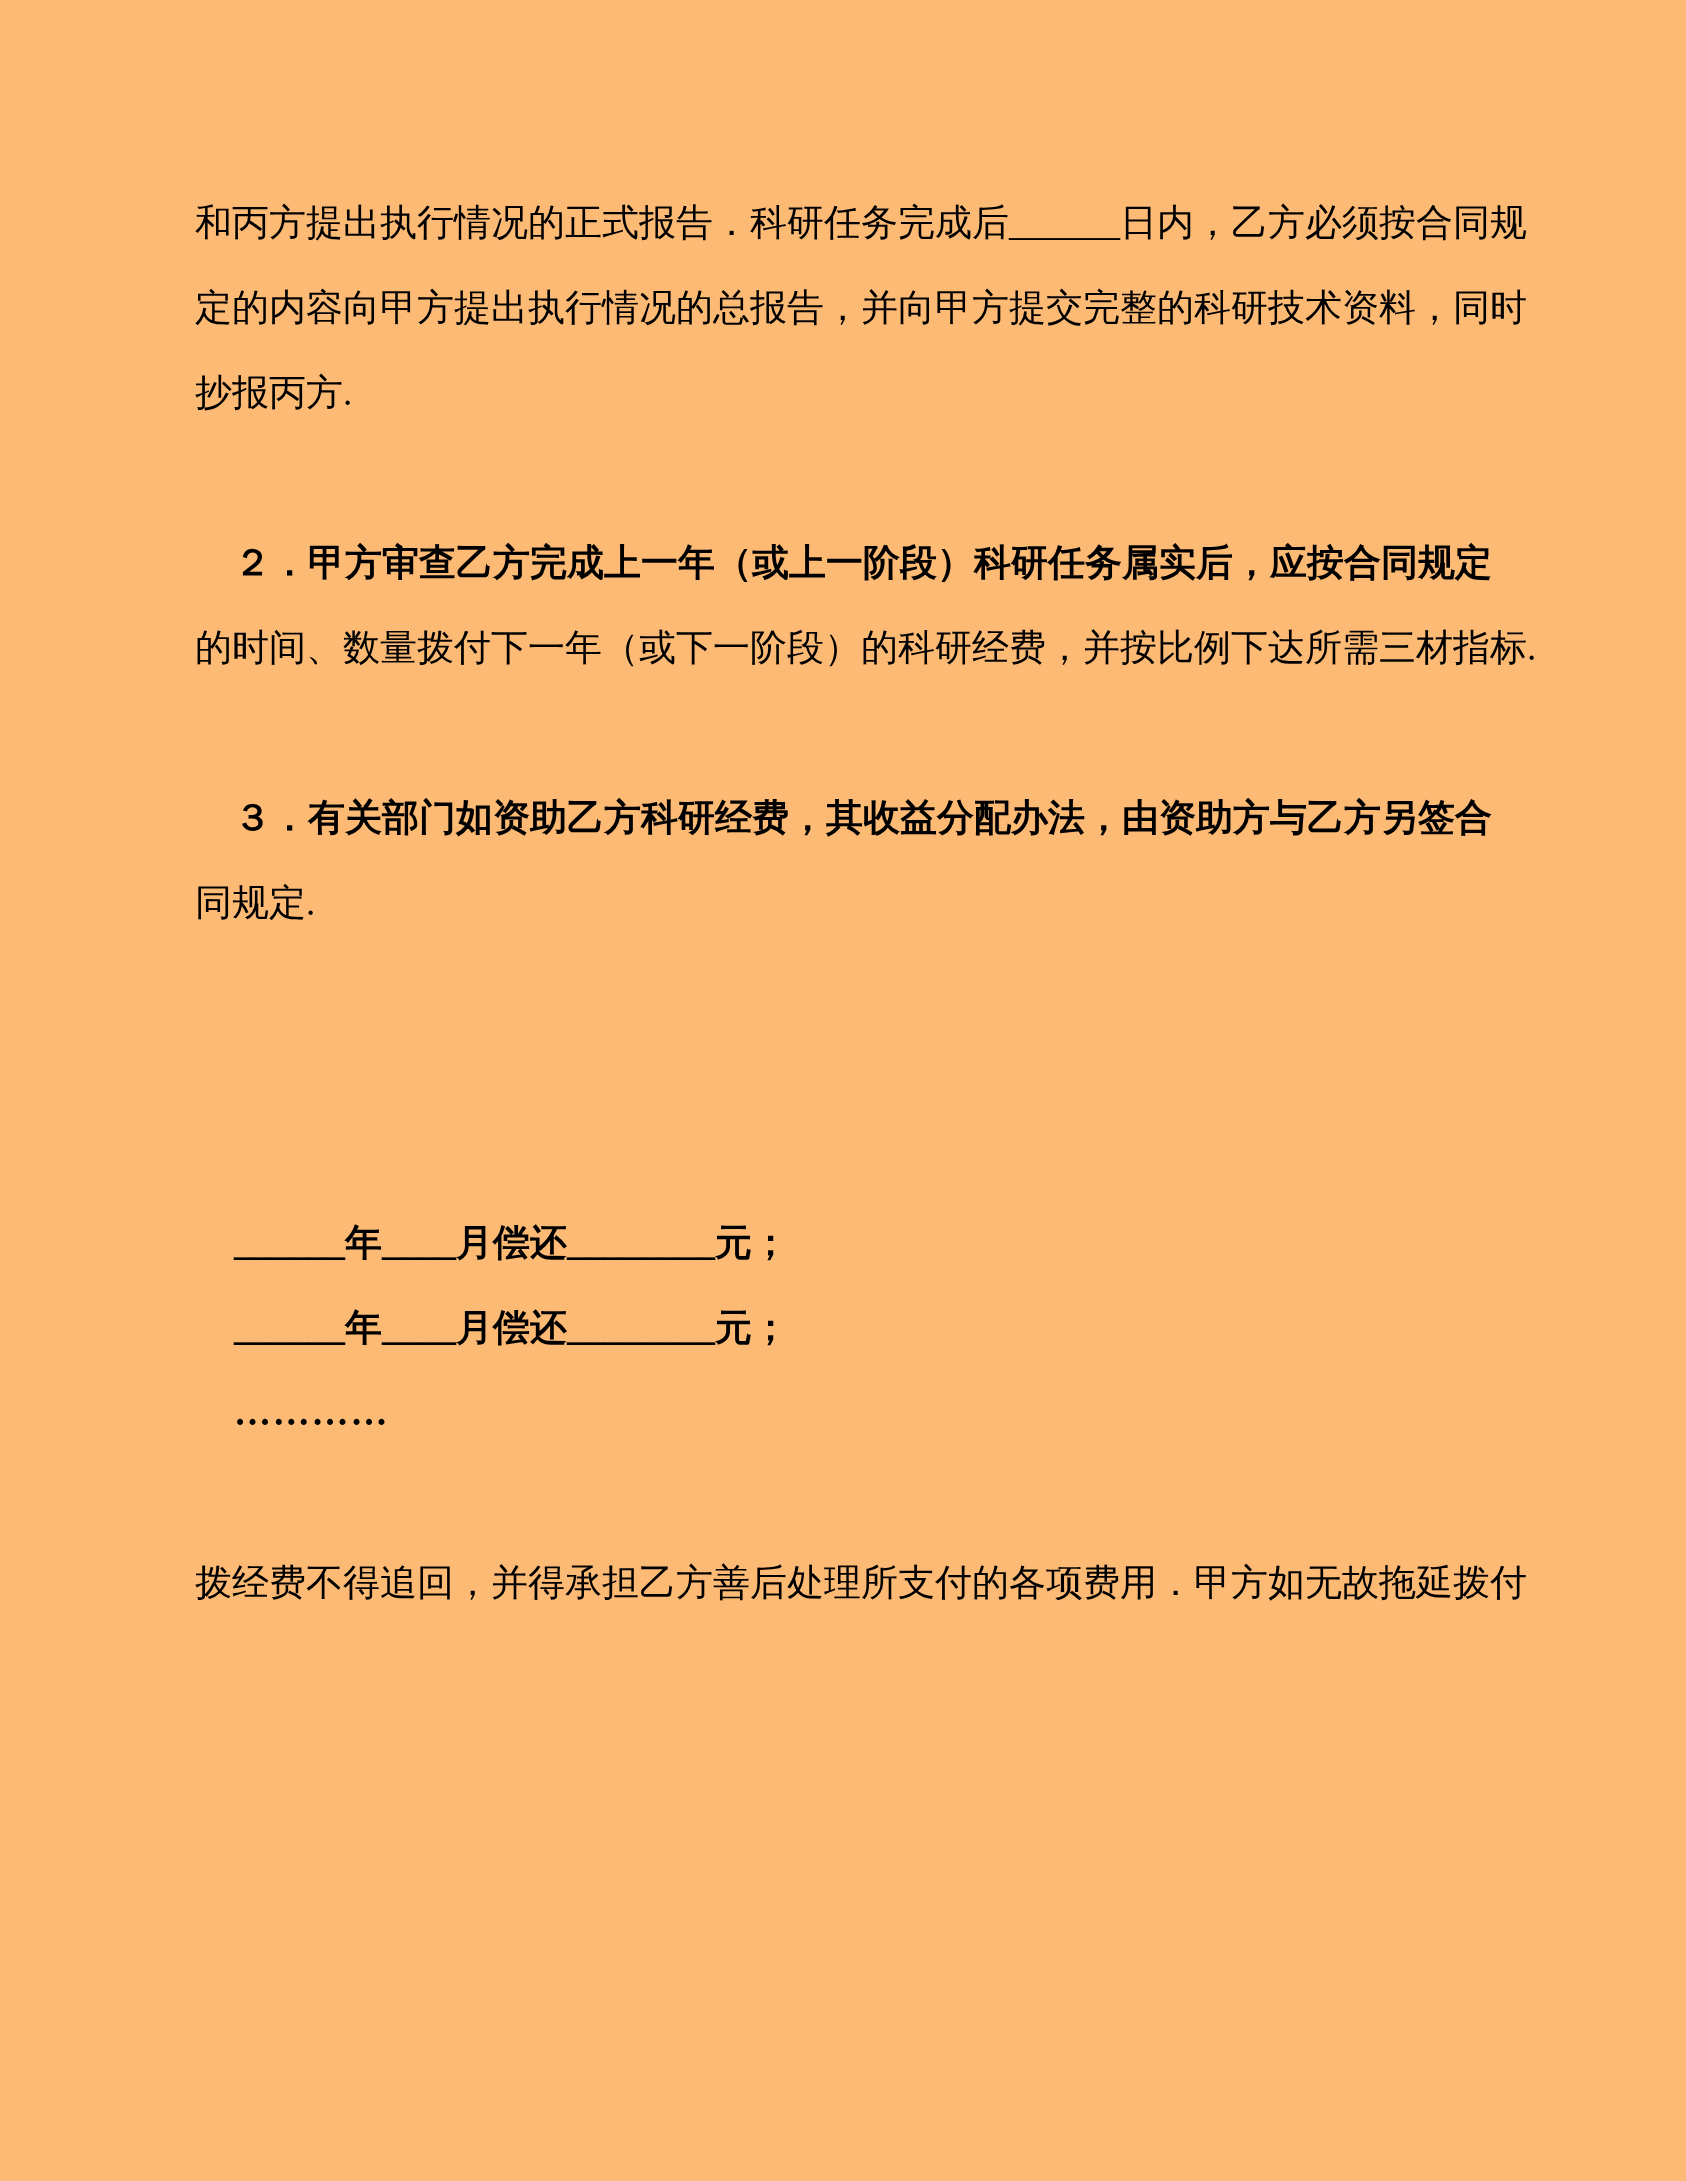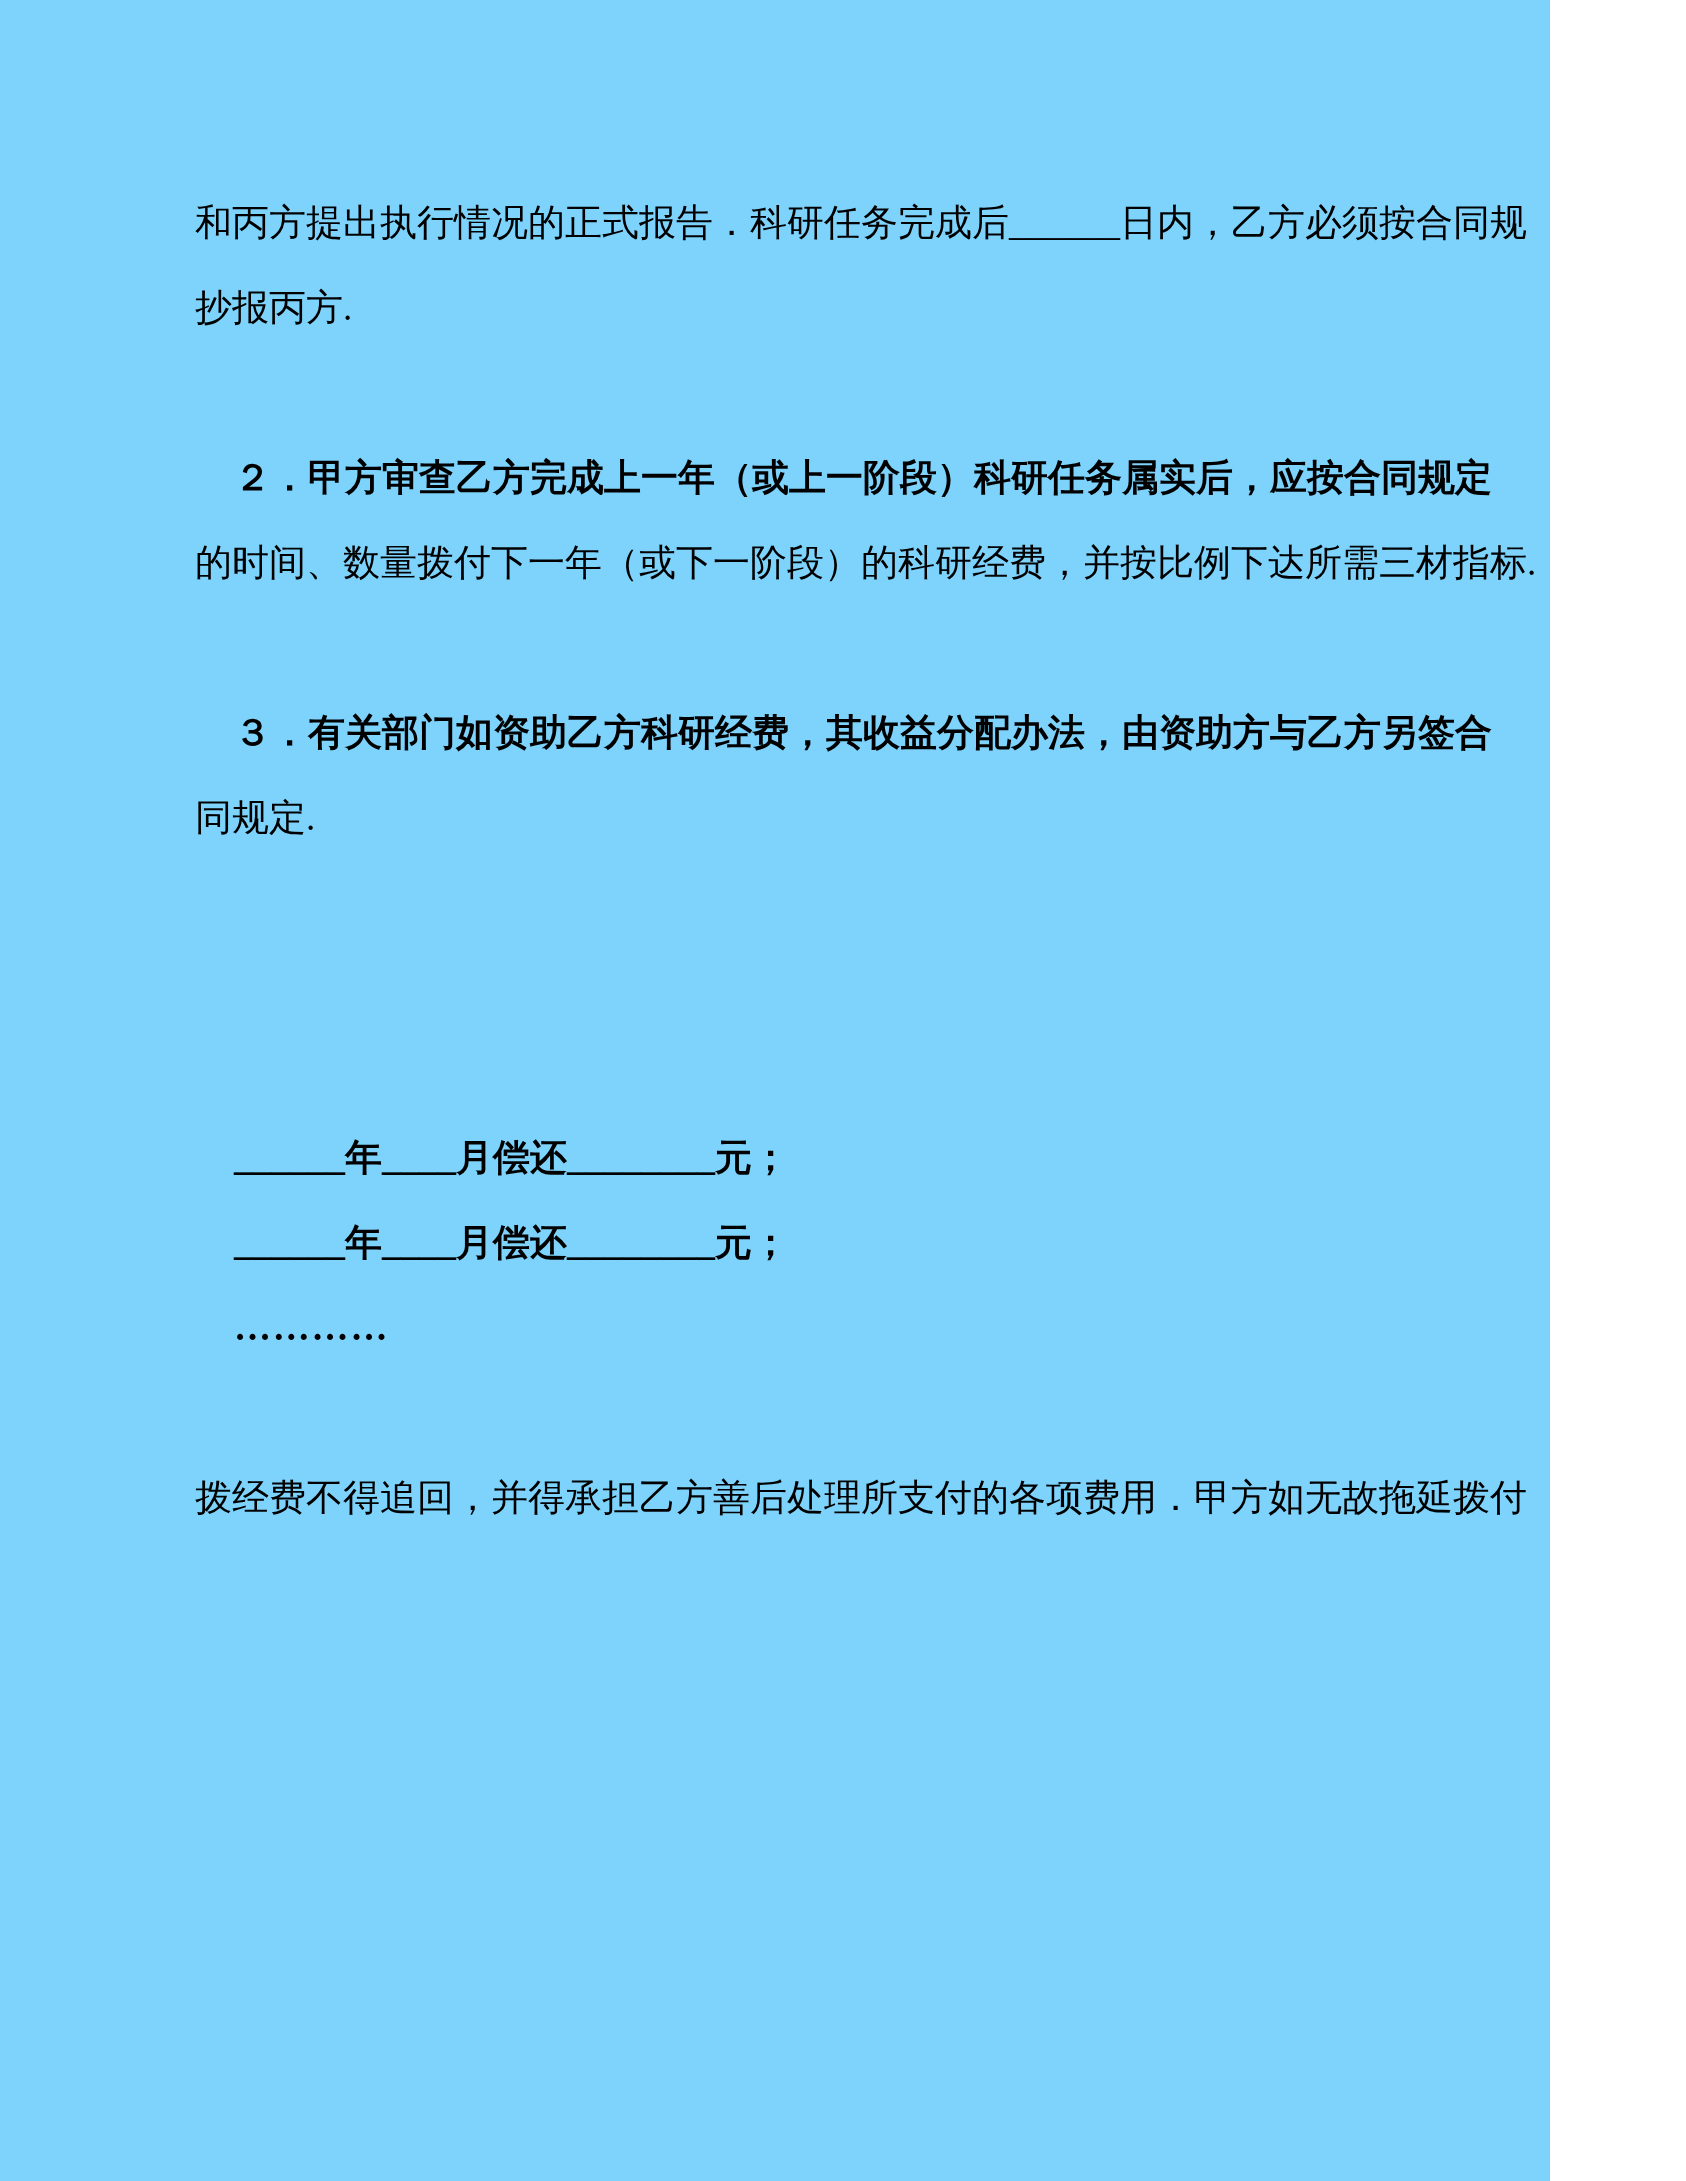--- a/index.html
+++ b/index.html
@@ -11,25 +11,25 @@
     width: 1686px;
     height: 2182px;
     position: relative;
     font-family: "Liberation Serif", "DejaVu Serif", serif;
     color: #000000;
   }
   .page {
     position: absolute;
     top: 0;
     left: 0;
-    width: 1550px;
+    width: 1686px;
     height: 2182px;
     box-sizing: border-box;
     padding: 180px 147px 0 195px;
-    background: #7dd3fc;
+    background: #fdba74;
     overflow: hidden;
   }
   .line {
     height: 85px;
     line-height: 85px;
     font-size: 37px;
     white-space: pre;
     letter-spacing: 0px;
   }
   .indent {
@@ -43,20 +43,21 @@
     font-weight: bold;
     letter-spacing: 1.8px;
   }
 </style>
 </head>
 <body>
 
 <div class="page">
 
   <div class="line">和丙方提出执行情况的正式报告．科研任务完成后______日内，乙方必须按合同规</div>
+  <div class="line">定的内容向甲方提出执行情况的总报告，并向甲方提交完整的科研技术资料，同时</div>
   <div class="line">抄报丙方.</div>
 
   <div class="blank"></div>
 
   <div class="line indent">２．甲方审查乙方完成上一年（或上一阶段）科研任务属实后，应按合同规定</div>
   <div class="line">的时间、数量拨付下一年（或下一阶段）的科研经费，并按比例下达所需三材指标.</div>
 
   <div class="blank"></div>
 
   <div class="line indent">３．有关部门如资助乙方科研经费，其收益分配办法，由资助方与乙方另签合</div>

